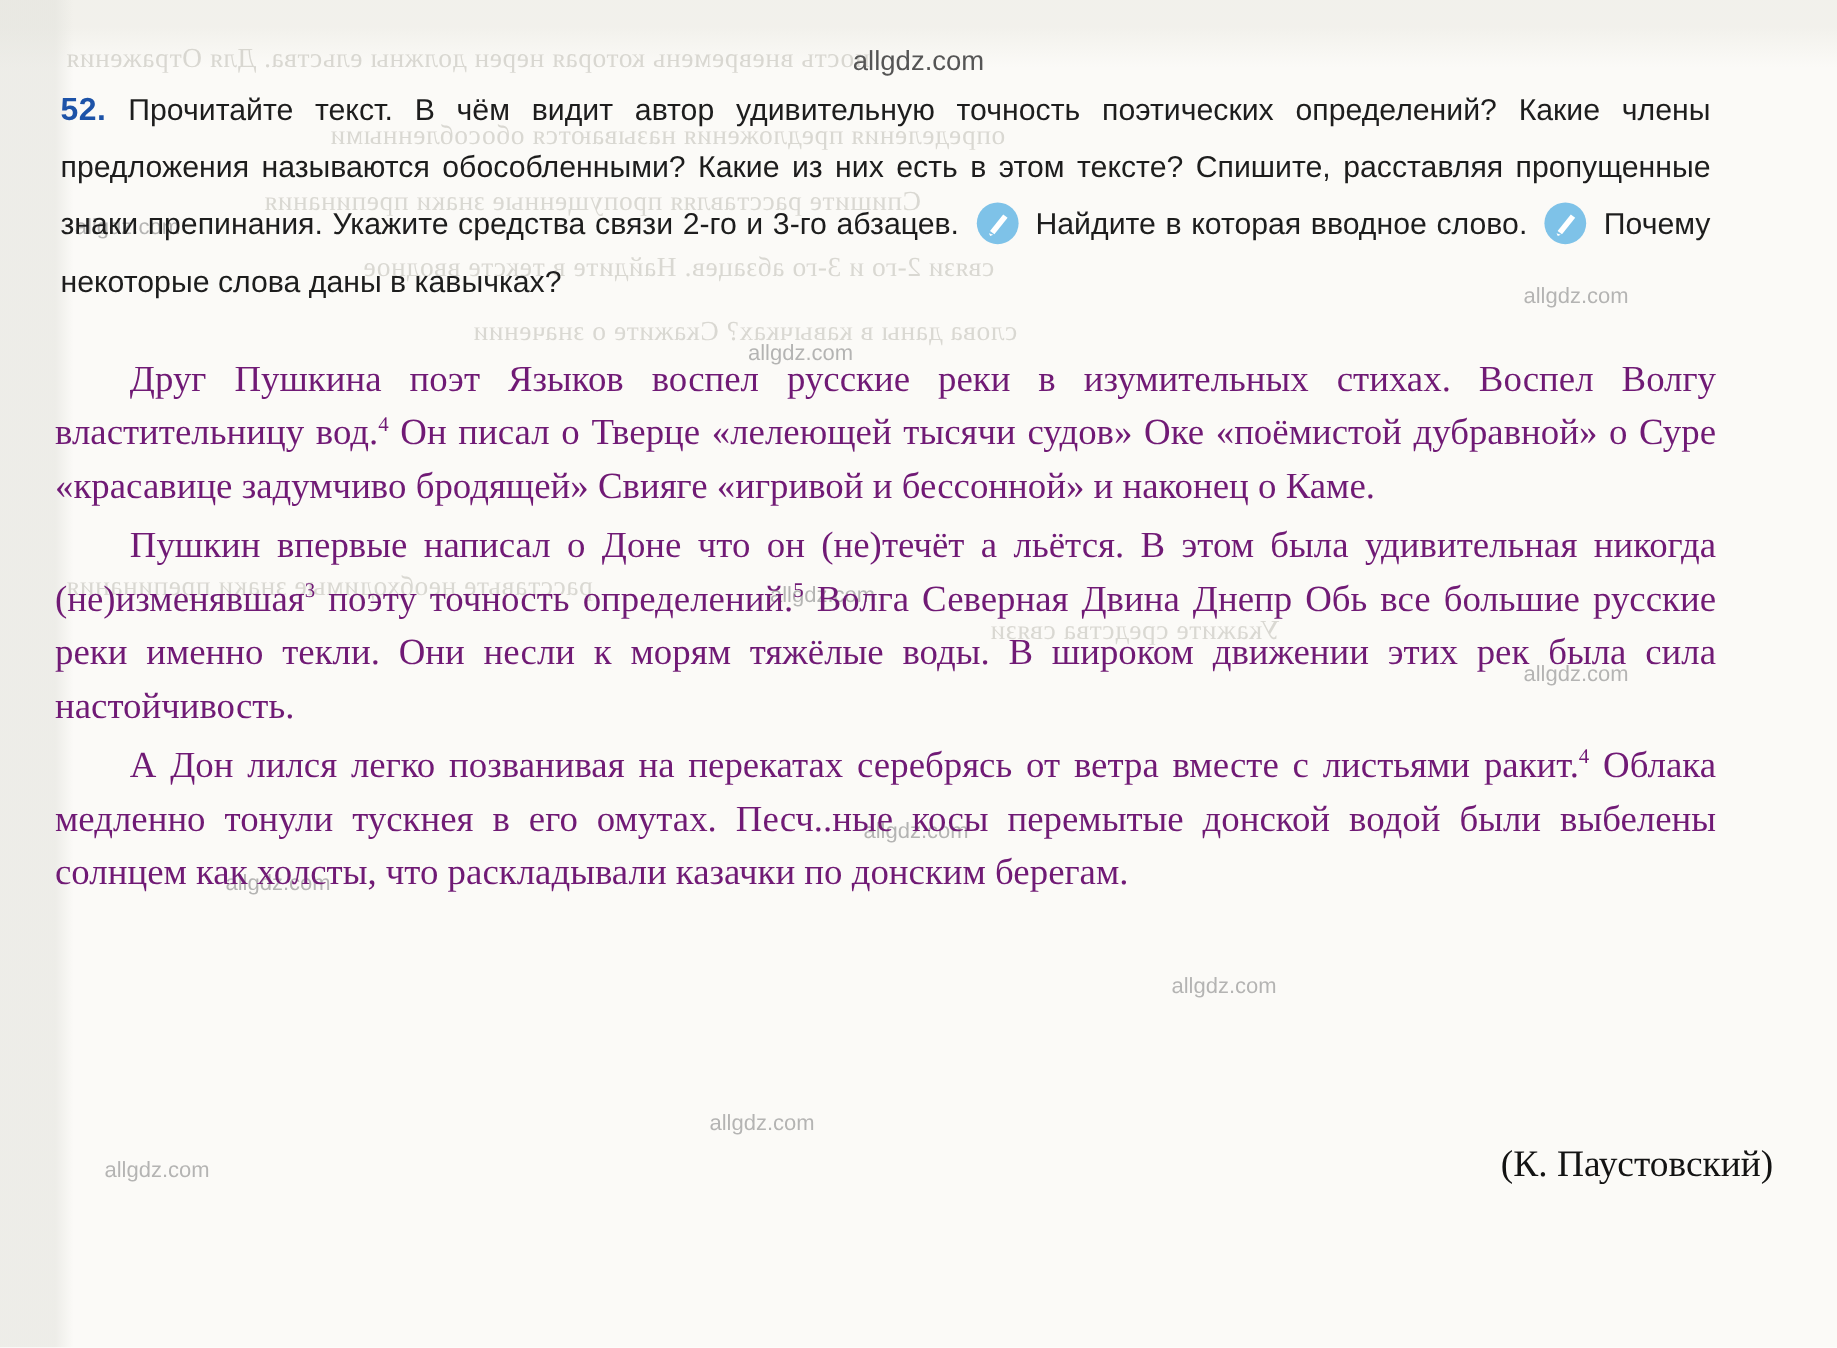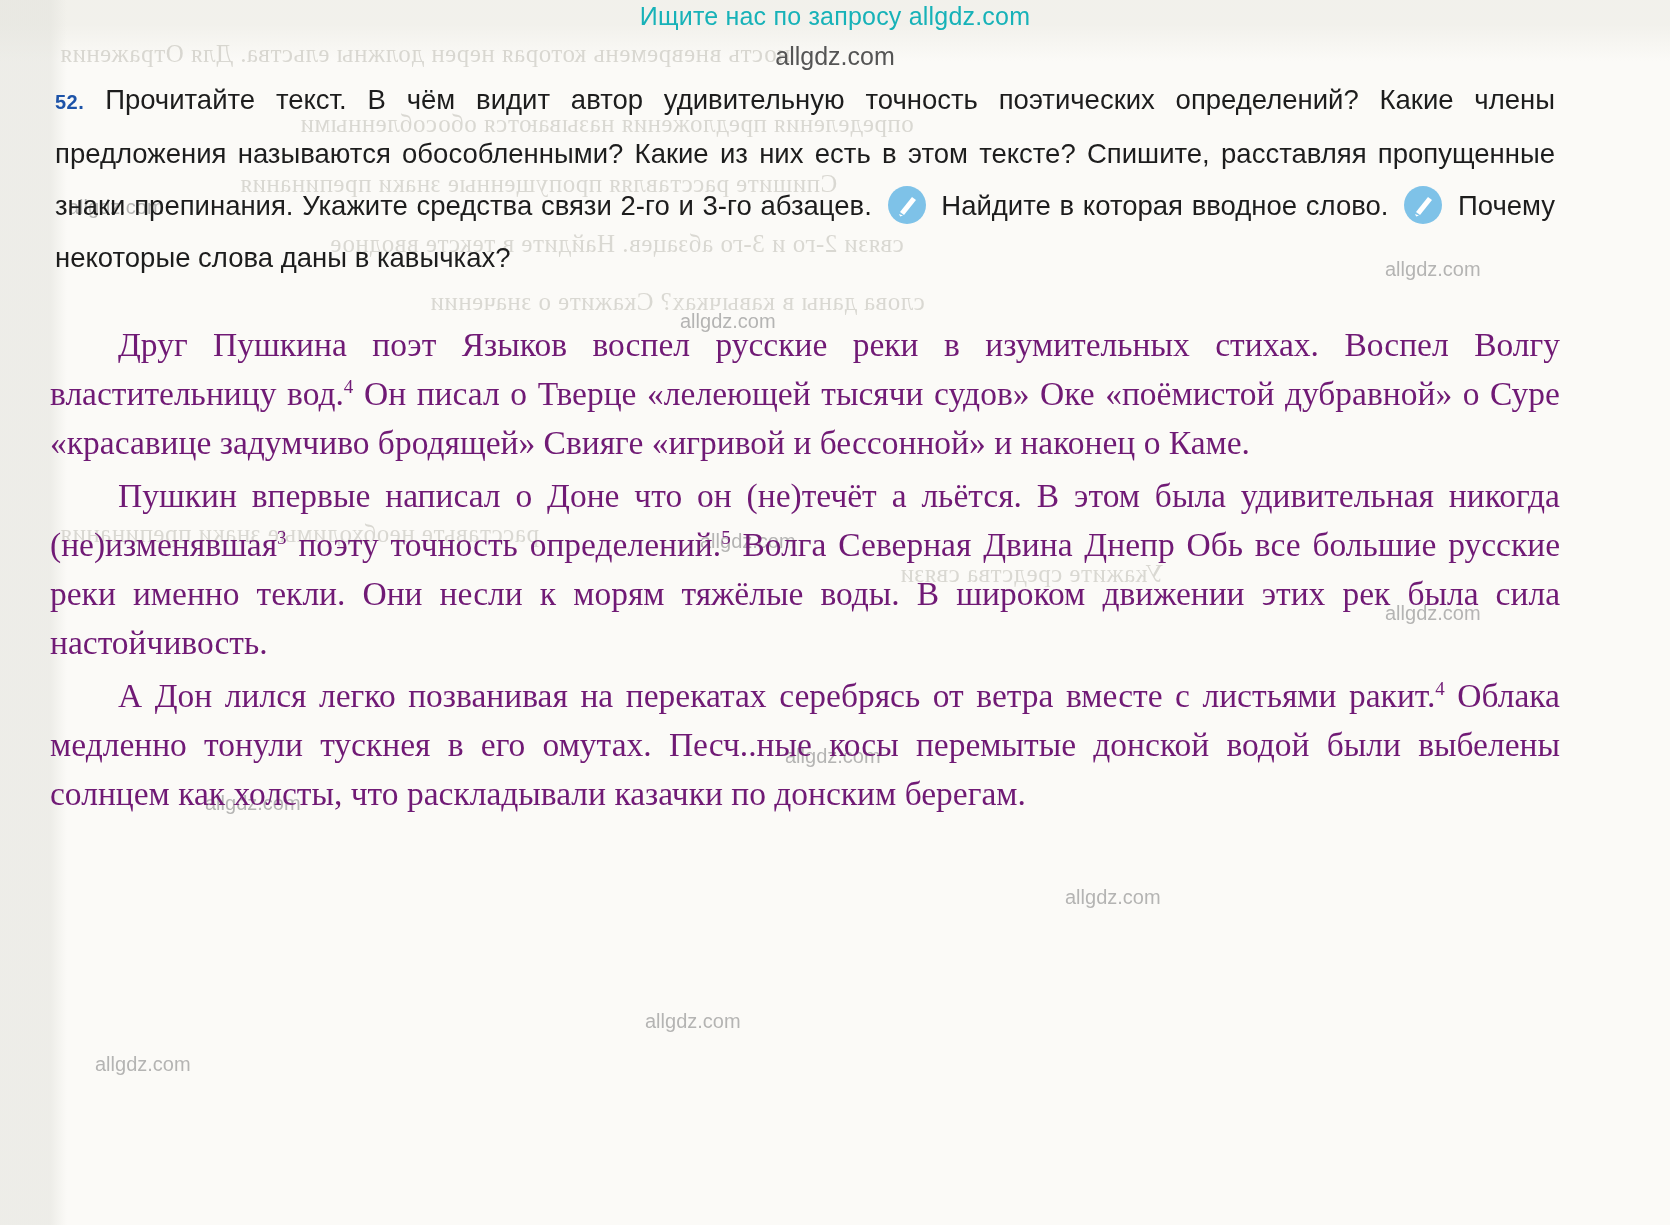--- a/index.html
+++ b/index.html
@@ -102,21 +102,21 @@
     font-family: "Liberation Sans", sans-serif;
     font-size: 27.5px;
     line-height: 52px;
     color: #1d1d1d;
     text-align: justify;
     text-justify: inter-word;
   }
   .task .num {
     font-weight: bold;
     color: #1d53a8;
-    font-size: 20px;
+    font-size: 29px;
     letter-spacing: .5px;
   }
 
   .pen-icon {
     display: inline-block;
     width: 38px;
     height: 38px;
     border-radius: 50%;
     background: #7ec2e8;
     vertical-align: -9px;
@@ -164,21 +164,20 @@
   <div id="ghost-layer">
       <div class="ghost" style="left: 60px; top: 40px;">ность вневремень которая нерен должны ельства. Для Отражения</div>
       <div class="ghost" style="left: 300px; top: 110px;">определения предложения называются обособленными</div>
       <div class="ghost" style="left: 240px; top: 170px;">Спишите расставляя пропущенные знаки препинания</div>
       <div class="ghost" style="left: 330px; top: 230px;">связи 2-го и 3-го абзацев. Найдите в тексте вводное</div>
       <div class="ghost" style="left: 430px; top: 288px;">слова даны в кавычках? Скажите о значении</div>
       <div class="ghost" style="left: 60px; top: 520px;">расставьте необходимые знаки препинания</div>
       <div class="ghost" style="left: 900px; top: 560px;">Укажите средства связи</div>
     </div>
 
-  <div class="top-banner">Ищите нас по запросу allgdz.com</div>
   <div class="top-banner2">allgdz.com</div>
 
   <div id="watermark-layer">
       <div class="wm" style="left: 68px; top: 196px;">allgdz.com</div>
       <div class="wm" style="left: 1385px; top: 258px;">allgdz.com</div>
       <div class="wm" style="left: 680px; top: 310px;">allgdz.com</div>
       <div class="wm" style="left: 700px; top: 530px;">allgdz.com</div>
       <div class="wm" style="left: 1385px; top: 602px;">allgdz.com</div>
       <div class="wm" style="left: 785px; top: 745px;">allgdz.com</div>
       <div class="wm" style="left: 205px; top: 792px;">allgdz.com</div>
@@ -207,14 +206,15 @@
       <span>Почему некоторые слова даны в кавычках?</span>
     </div>
   </div>
 
   <div class="body-text" id="passage">
       <p>Друг Пушкина поэт Языков воспел русские реки в изумительных стихах. Воспел Волгу властительницу вод.<sup>4</sup> Он писал о Тверце «лелеющей тысячи судов» Оке «поёмистой дубравной» о Суре «красавице задумчиво бродящей» Свияге «игривой и бессонной» и наконец о Каме.</p>
       <p>Пушкин впервые написал о Доне что он (не)течёт а льётся. В этом была удивительная никогда (не)изменявшая<sup>3</sup> поэту точность определений.<sup>5</sup> Волга Северная Двина Днепр Обь все большие русские реки именно текли. Они несли к морям тяжёлые воды. В широком движении этих рек была сила настойчивость.</p>
       <p>А Дон лился легко позванивая на перекатах серебрясь от ветра вместе с листьями ракит.<sup>4</sup> Облака медленно тонули тускнея в его омутах. Песч..ные косы перемытые донской водой были выбелены солнцем как холсты, что раскладывали казачки по донским берегам.</p>
     </div>
 
+  <div class="author">(К. Паустовский)</div>
 
 </div>
 
 </body></html>

